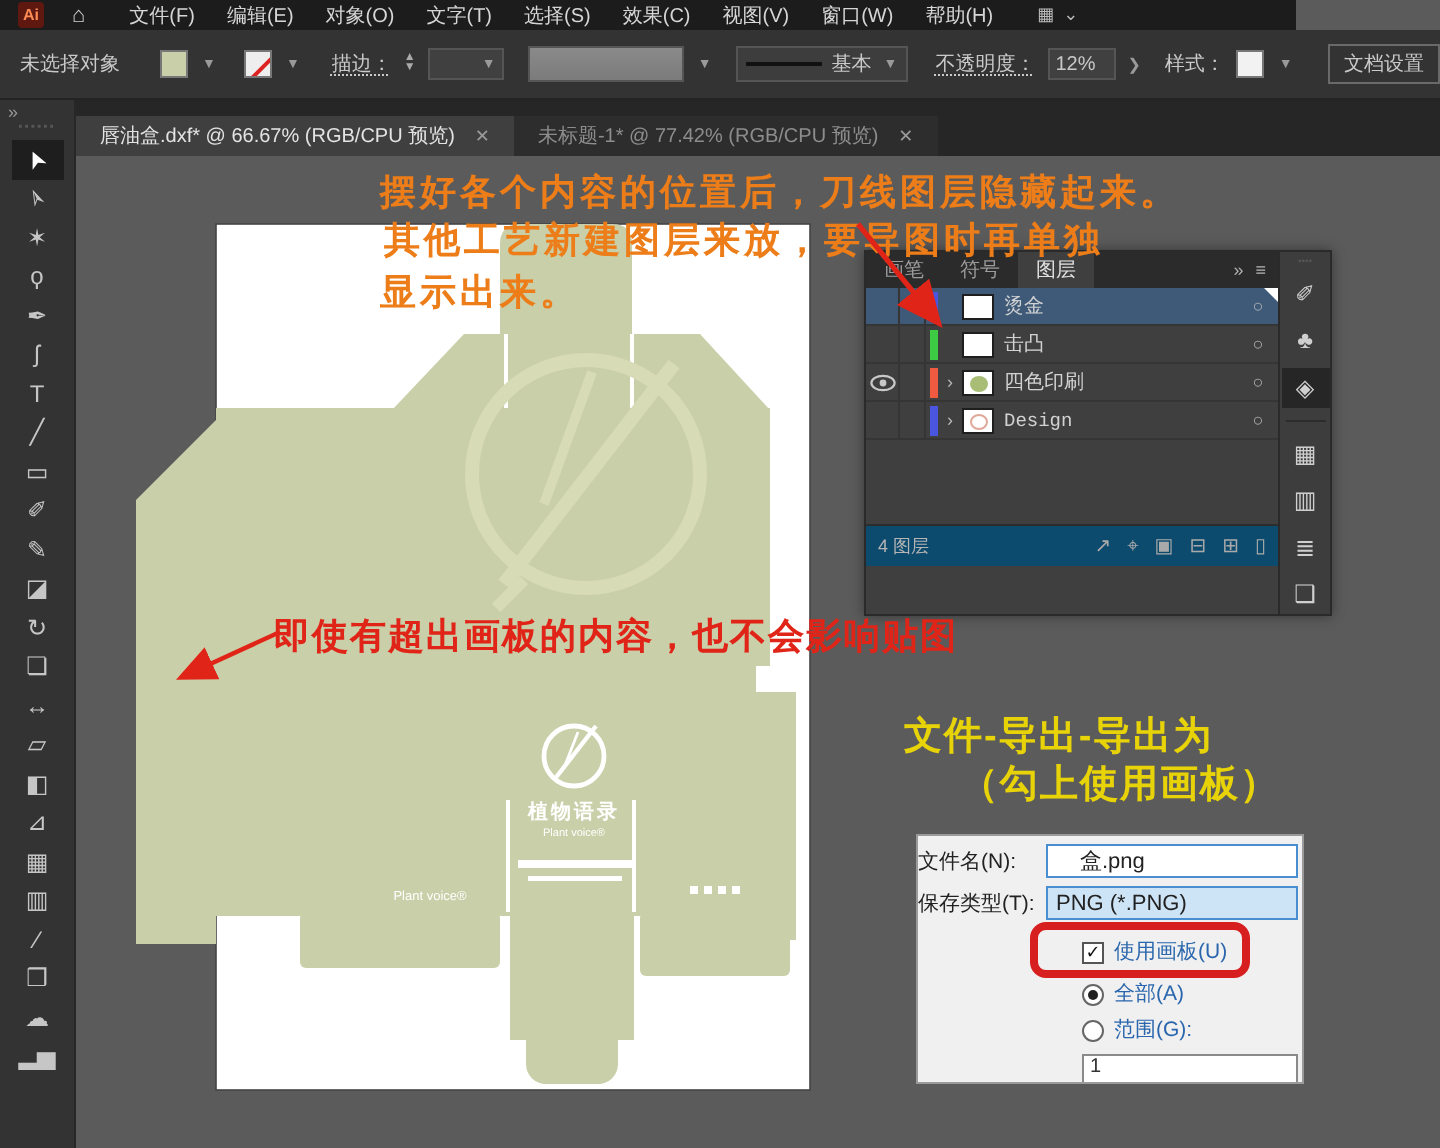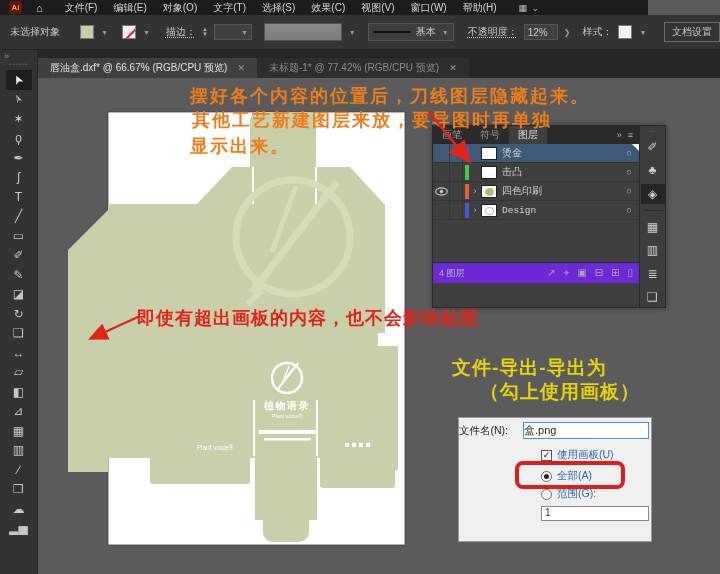--- a/index.html
+++ b/index.html
@@ -59,34 +59,34 @@
   .lrow .eyec{width:17px;display:flex;justify-content:center;align-items:center;border-right:1px solid #353535;height:100%;}
   .lrow .lockc{width:13px;height:100%;border-right:1px solid #353535;}
   .lrow .cbar{width:4px;height:15px;margin-left:2px;}
   .lrow .exp{width:12px;text-align:center;color:#bbb;font-size:9px;}
   .lrow .thumb{width:16px;height:13px;background:#fff;border:1px solid #1e1e1e;margin-right:5px;position:relative;}
   .thumb .blob{position:absolute;left:3px;top:2px;width:9px;height:8px;border-radius:50%;}
   .lrow .lname{flex:1;}
   .lrow .target{width:20px;color:#b9b9b9;font-size:9px;text-align:center;}
   .lrow .corner{position:absolute;right:0;top:0;width:0;height:0;border-left:7px solid transparent;border-top:7px solid #fff;}
   .lp-empty{height:42px;}
-  .lp-bottom{height:21px;background:#6d28d9;border-top:1px solid #2c2c2c;display:flex;align-items:center;font-size:9px;color:#b5b5b5;padding:0 6px;gap:8px;}
+  .lp-bottom{height:21px;background:#0c4a6e;border-top:1px solid #2c2c2c;display:flex;align-items:center;font-size:9px;color:#b5b5b5;padding:0 6px;gap:8px;}
   .lp-bottom .icons{margin-left:auto;display:flex;gap:8px;font-size:10px;color:#aaa;}
 
   .dock{width:26px;background:#3d3d3d;border:1px solid #2a2a2a;border-left:none;height:183px;display:flex;flex-direction:column;align-items:center;padding-top:3px;gap:4px;}
   .dock .grip{color:#555;font-size:5px;line-height:4px;}
   .dock-ic{width:24px;height:20px;display:flex;align-items:center;justify-content:center;color:#cfcfcf;font-size:12px;}
   .dock-ic.active{background:#262626;}
   .dock .div{width:20px;height:1px;background:#2c2c2c;margin:2px 0;}
 
   
   .dialog{position:absolute;left:458px;top:417px;width:194px;height:125px;background:#f0f0f0;border:1px solid #9a9a9a;z-index:20;overflow:hidden;font-size:11px;color:#222;}
   .drow{display:flex;align-items:center;margin-top:4px;}
   .dlabel{width:64px;text-align:left;padding-right:4px;white-space:nowrap;font-size:10.5px;}
-  .dinput{flex:1;height:17px;background:#fff;border:1px solid #4a8ed2;display:flex;align-items:center;padding:0 0;margin-right:2px;}
+  .dinput{flex:1;height:17px;background:#fff;border:1px solid #4a8ed2;display:flex;align-items:center;padding:0 16px;margin-right:2px;}
   .dselect{flex:1;height:17px;background:#cde4f7;border:1px solid #4a8ed2;display:flex;align-items:center;padding:0 4px;margin-right:2px;}
   .opt{display:flex;align-items:center;gap:5px;margin:4px 0 0 82px;color:#2a66ad;font-size:10.5px;}
   .cbox{width:11px;height:11px;background:#fff;border:1px solid #555;display:flex;align-items:center;justify-content:center;font-size:9px;color:#111;}
   .radio{width:11px;height:11px;border:1px solid #666;border-radius:50%;background:#fff;position:relative;}
   .radio.sel::after{content:"";position:absolute;left:2px;top:2px;width:5px;height:5px;border-radius:50%;background:#222;}
   .range-inp{margin:5px 0 0 82px;width:108px;height:15px;background:#fff;border:1px solid #8a8a8a;padding:0 3px;font-size:10px;color:#333;}
 
   
   .ann{position:absolute;z-index:40;pointer-events:none;white-space:nowrap;font-weight:bold;}
   .ann.orange{color:#ed7d18;font-size:18px;letter-spacing:2px;}
@@ -368,20 +368,24 @@
       <div class="dock-ic">≣</div>
       <div class="dock-ic">❑</div>
     </div>
   </div>
 
   <div class="dialog">
     <div class="drow">
       <div class="dlabel">文件名(N):</div>
       <div class="dinput">盒.png</div>
     </div>
+    <div class="drow">
+      <div class="dlabel">保存类型(T):</div>
+      <div class="dselect">PNG (*.PNG)</div>
+    </div>
     <div class="opt" style="margin-top:9px">
       <span class="cbox">✓</span>
       <span>使用画板(U)</span>
     </div>
     <div class="opt" style="margin-top:7px">
       <span class="radio sel"></span>
       <span>全部(A)</span>
     </div>
     <div class="opt">
       <span class="radio"></span>

